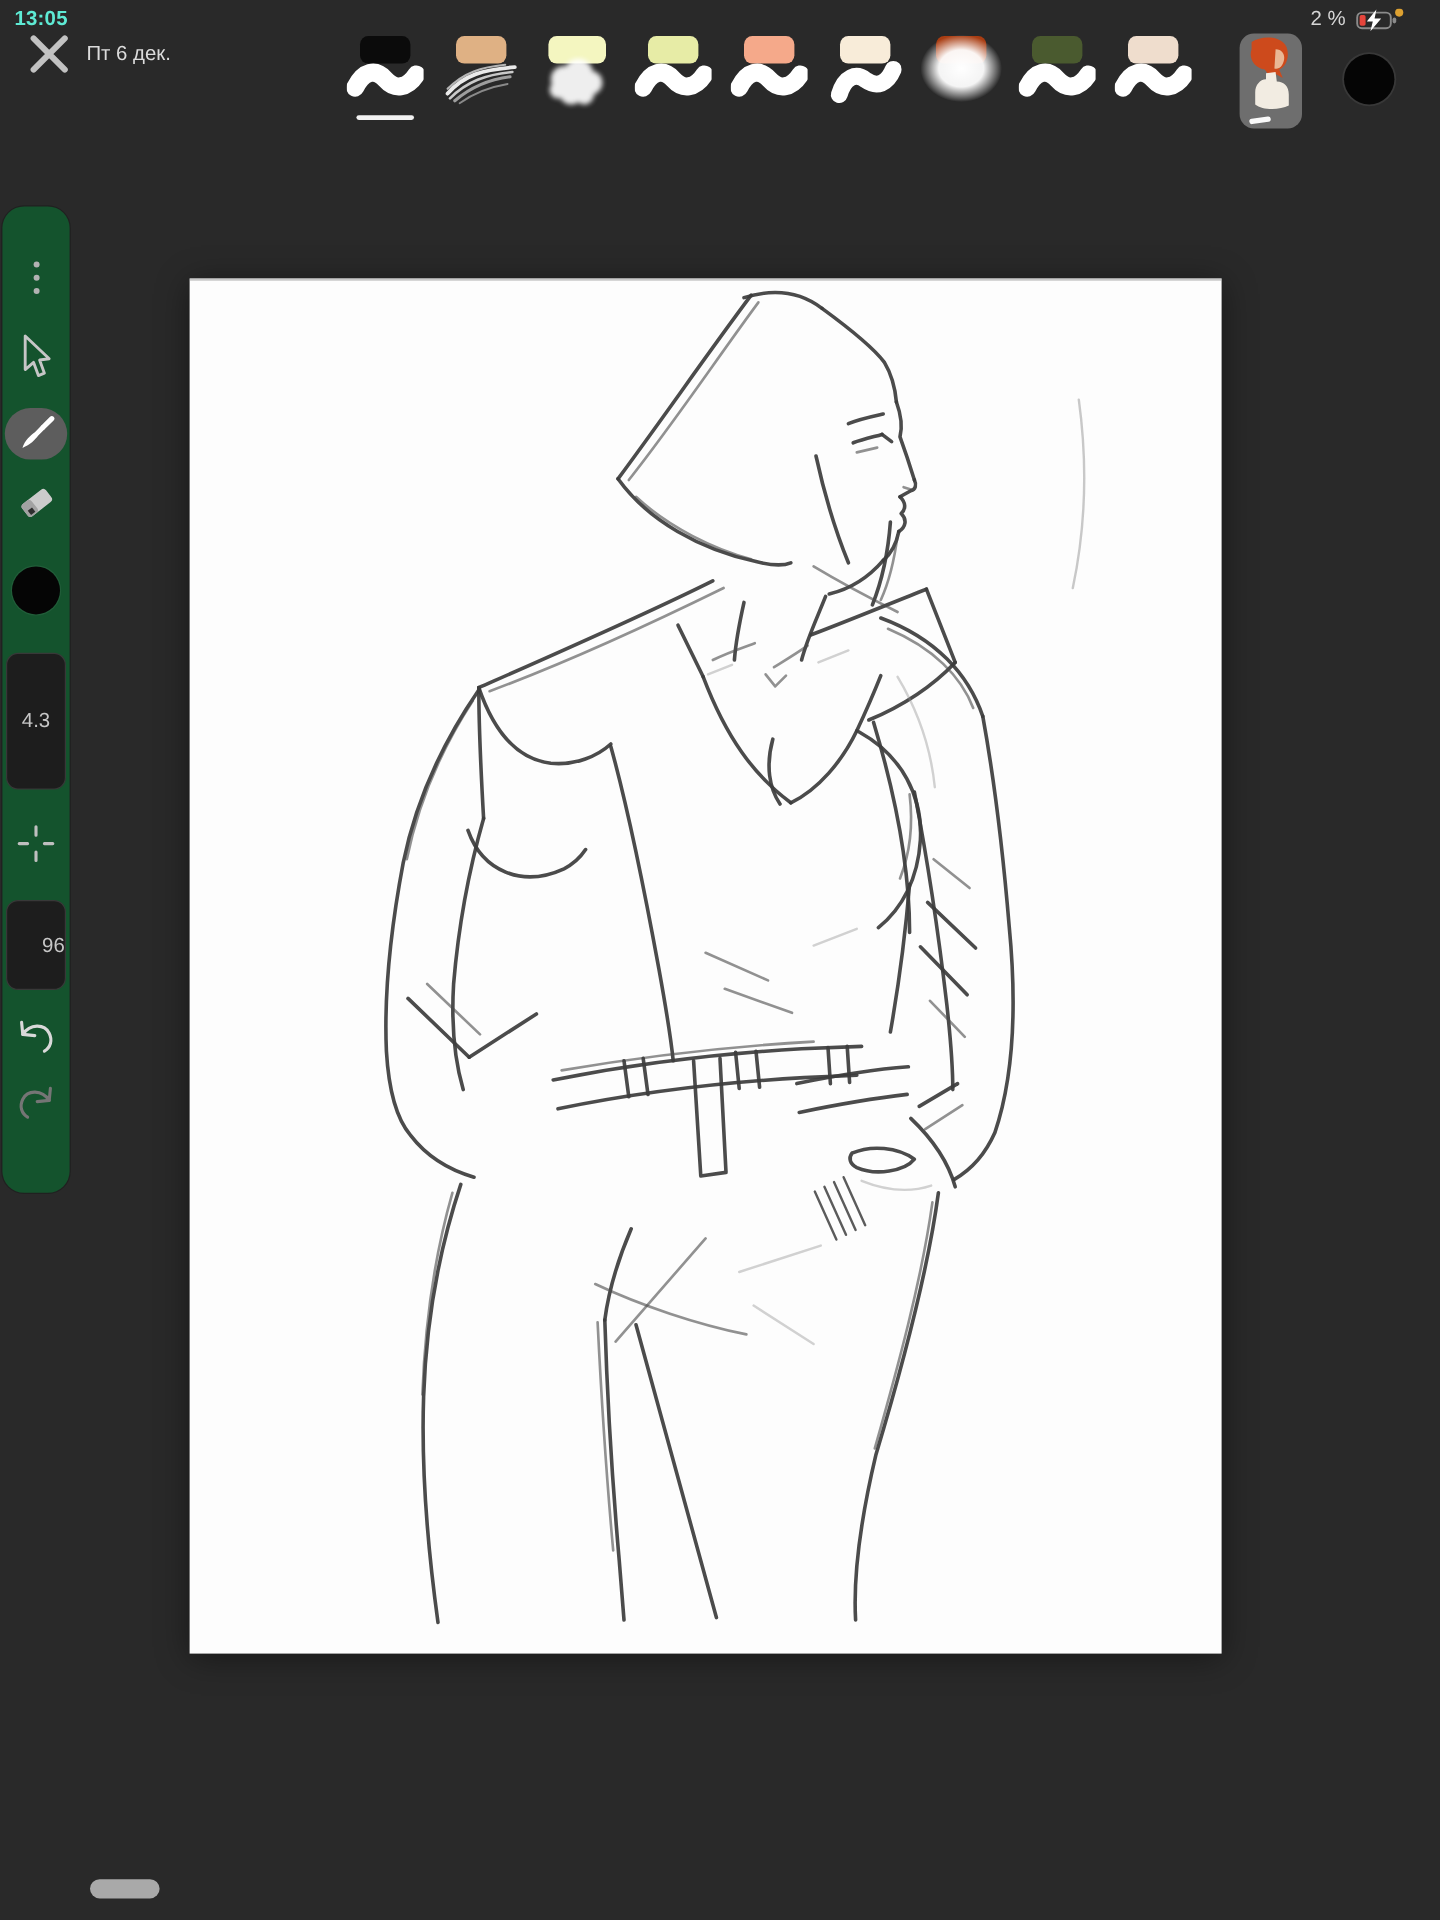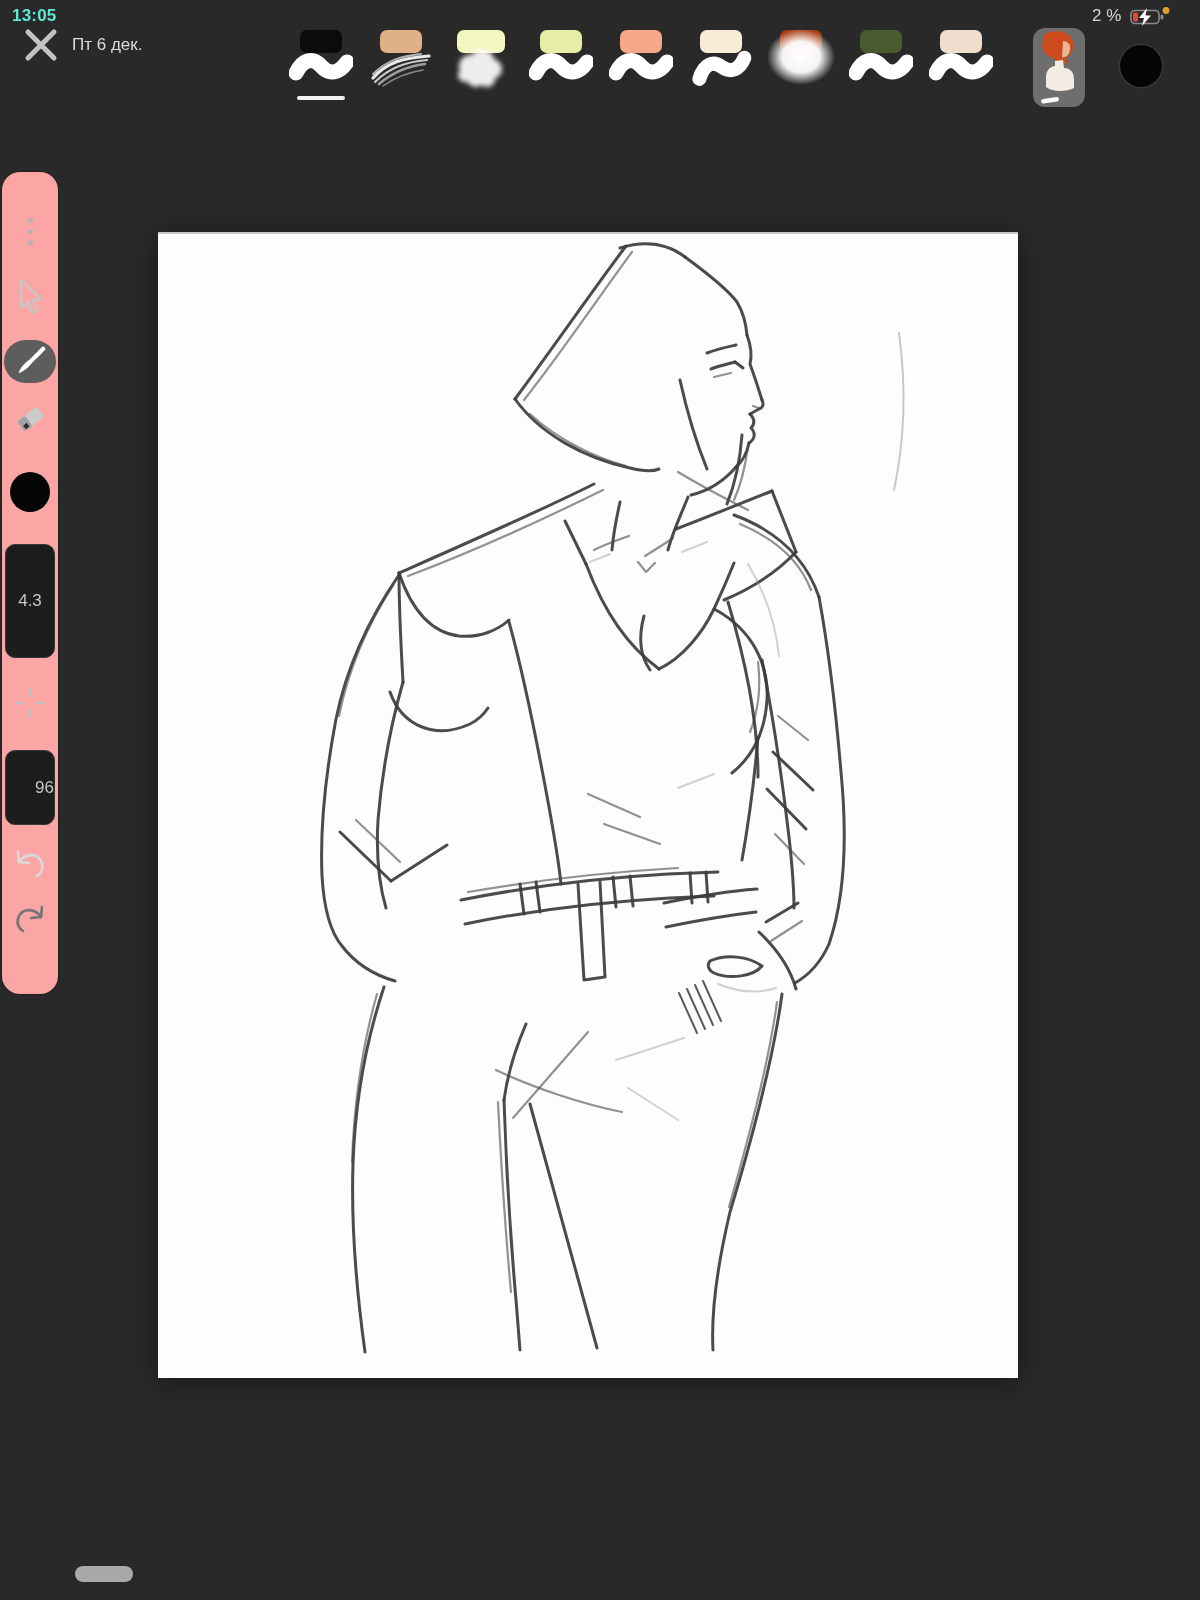--- a/index.html
+++ b/index.html
@@ -18,21 +18,21 @@
   
   .brush-row{left:281px;top:0;height:110px;display:flex;}
   .brush{position:relative;width:80px;height:110px;cursor:pointer;}
   .swatch{position:absolute;left:50%;transform:translateX(-50%);top:30px;width:42px;height:23px;border-radius:7px;}
   .stroke{position:absolute;left:50%;transform:translateX(-50%);top:46px;}
   .stroke.soft{top:26px;}
   .sel{position:absolute;left:50%;transform:translateX(-50%);top:96px;width:48px;height:4px;border-radius:2px;background:#f2f2f2;}
   .ref-thumb{left:1033px;top:28px;width:52px;height:79px;border-radius:12px;background:#6e6e6e;overflow:hidden;cursor:pointer;}
   .cur-color{left:1120px;top:45px;width:42px;height:42px;border-radius:50%;box-shadow:0 0 0 1.5px rgba(255,255,255,.07);cursor:pointer;}
   
-  .tool-panel{left:2px;top:172px;width:56px;height:822px;background:#fca5a5;border-radius:18px;box-shadow:0 0 0 1px rgba(0,0,0,.22);}
+  .tool-panel{left:2px;top:172px;width:56px;height:822px;background:#14532d;border-radius:18px;box-shadow:0 0 0 1px rgba(0,0,0,.22);}
   .tool{position:absolute;left:50%;transform:translateX(-50%);cursor:pointer;}
   .dots{top:46px;width:6px;}
   .dot{width:5px;height:5px;border-radius:50%;background:#b2b2b2;margin:0 auto 6px auto;}
   .t-cursor{top:106px;}
   .brush-pill{top:168px;width:52px;height:43px;border-radius:21.5px;background:#5d5d5d;display:flex;align-items:center;justify-content:center;}
   .t-eraser{top:230px;}
   .t-color{top:300px;width:40px;height:40px;border-radius:50%;background:#050505;box-shadow:0 0 0 1px rgba(255,255,255,.06);}
   .val-box{width:48px;background:#1d1d1d;border:1px solid #383838;border-radius:10px;display:flex;align-items:center;justify-content:center;color:#c6c6c6;font-size:17px;}
   .t-size{top:372px;height:112px;}
   .t-cross{top:514px;}

